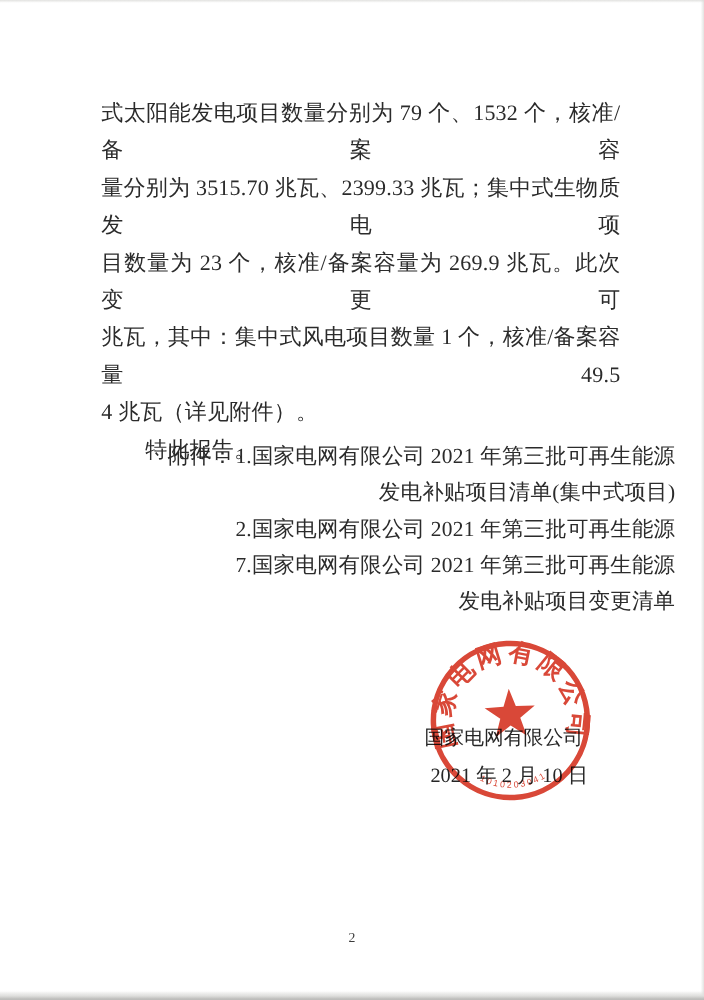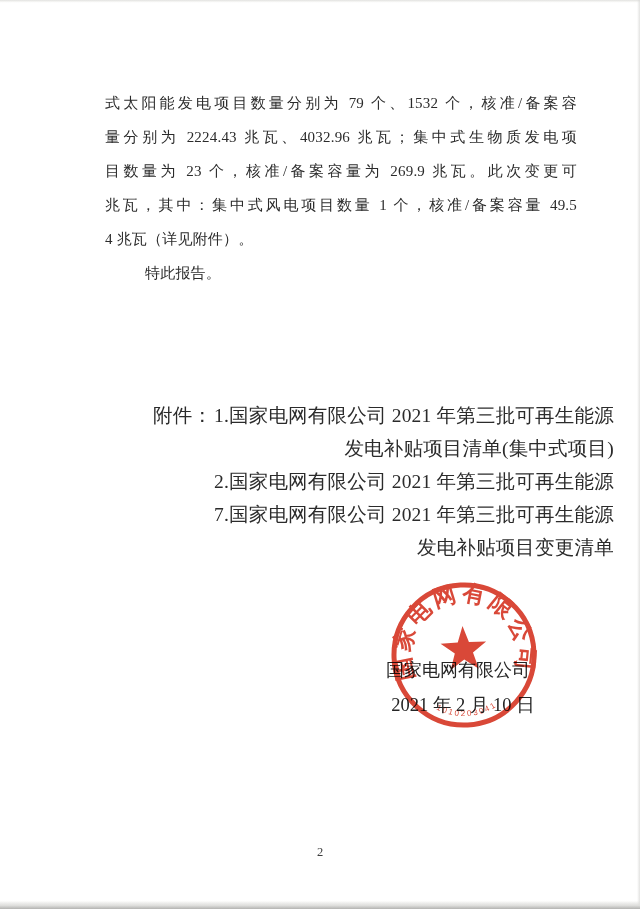--- a/index.html
+++ b/index.html
@@ -9,23 +9,22 @@
     font-family:"Liberation Serif","DejaVu Serif",serif;
     color:#2b2b2b;
   }
   .page{position:absolute;inset:0;background:linear-gradient(180deg,#f2f2f0 0px,#ffffff 3px 99%,#f3f3f1 100%);}
   .edge-top{position:absolute;left:0;top:0;right:0;height:2px;background:linear-gradient(180deg,#e3e3e1,rgba(255,255,255,0));}
   .edge-right{position:absolute;top:0;bottom:0;right:0;width:3px;background:linear-gradient(90deg,rgba(0,0,0,0),#d9d9d7);opacity:.75;}
   .edge-bottom{position:absolute;left:0;right:0;bottom:0;height:8px;background:linear-gradient(180deg,rgba(0,0,0,0) 0%,#dfdfdd 55%,#b3b3b1 100%);}
 
   .body-text{
     position:absolute;left:92px;top:86px;width:472px;
-    font-size:15px;line-height:34px;letter-spacing:.2px;
+    font-size:20px;line-height:34px;letter-spacing:.2px;
     text-align:justify;
-    margin-left:13px;
   }
   .body-text .jline{text-align-last:justify;}
   .body-text .plain{text-align-last:auto;}
   .closing{text-indent:40px;}
 
   .attachments{
     position:absolute;left:124px;top:399px;
     font-size:19.5px;line-height:33px;letter-spacing:.2px;margin-left:29px;
   }
   .att-label{position:absolute;left:0;top:0;white-space:nowrap;}
@@ -50,21 +49,21 @@
     text-align:center;font-size:12.5px;color:#3c3c3c;
   }
 </style>
 </head>
 <body>
 
 <div class="page">
 
   <div class="body-text">
     <div class="jline">式太阳能发电项目数量分别为 79 个、1532 个，核准/备案容</div>
-    <div class="jline">量分别为 2224.43 兆瓦、4032.96 兆瓦；集中式生物质发电项</div>
+    <div class="jline">量分别为 3515.70 兆瓦、2399.33 兆瓦；集中式生物质发电项</div>
     <div class="jline">目数量为 23 个，核准/备案容量为 269.9 兆瓦。此次变更可</div>
     <div class="jline">兆瓦，其中：集中式风电项目数量 1 个，核准/备案容量 49.5</div>
     <div class="plain">4 兆瓦（详见附件）。</div>
     <div class="plain closing">特此报告。</div>
   </div>
 
   <div class="attachments">
     <span class="att-label">附件：</span>
     <div class="att-lines">
       <div>1.国家电网有限公司 2021 年第三批可再生能源</div>

